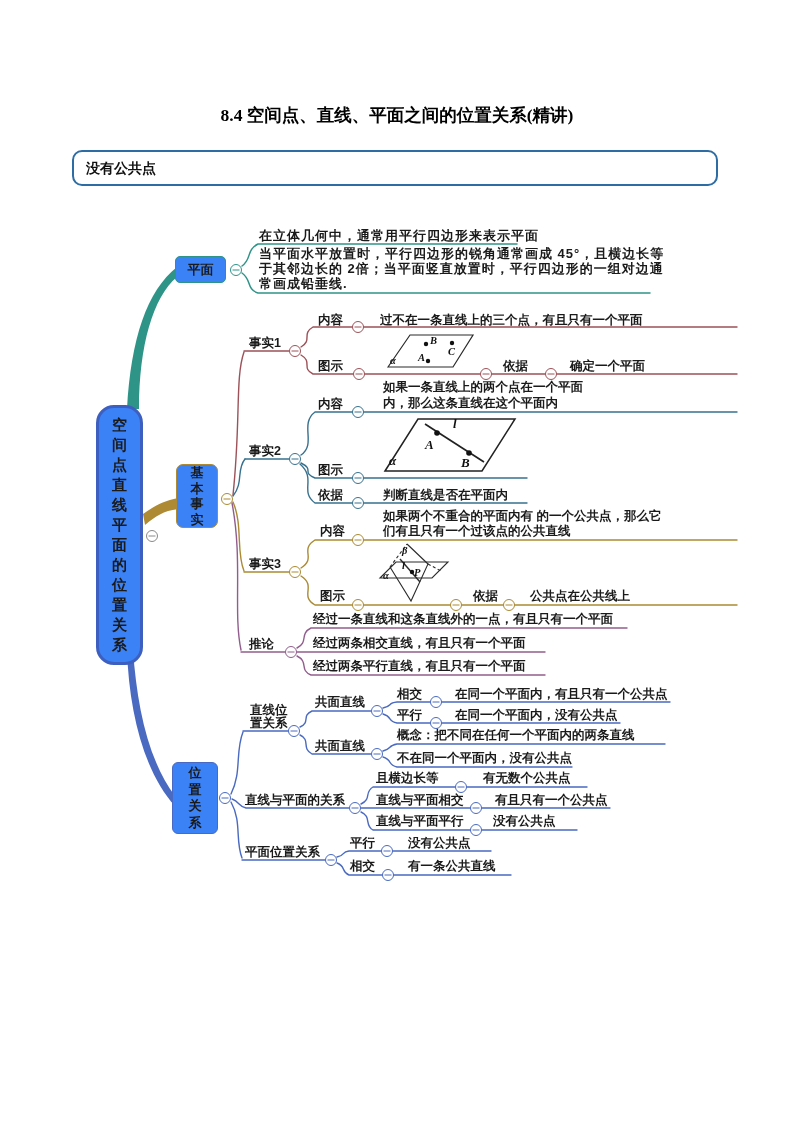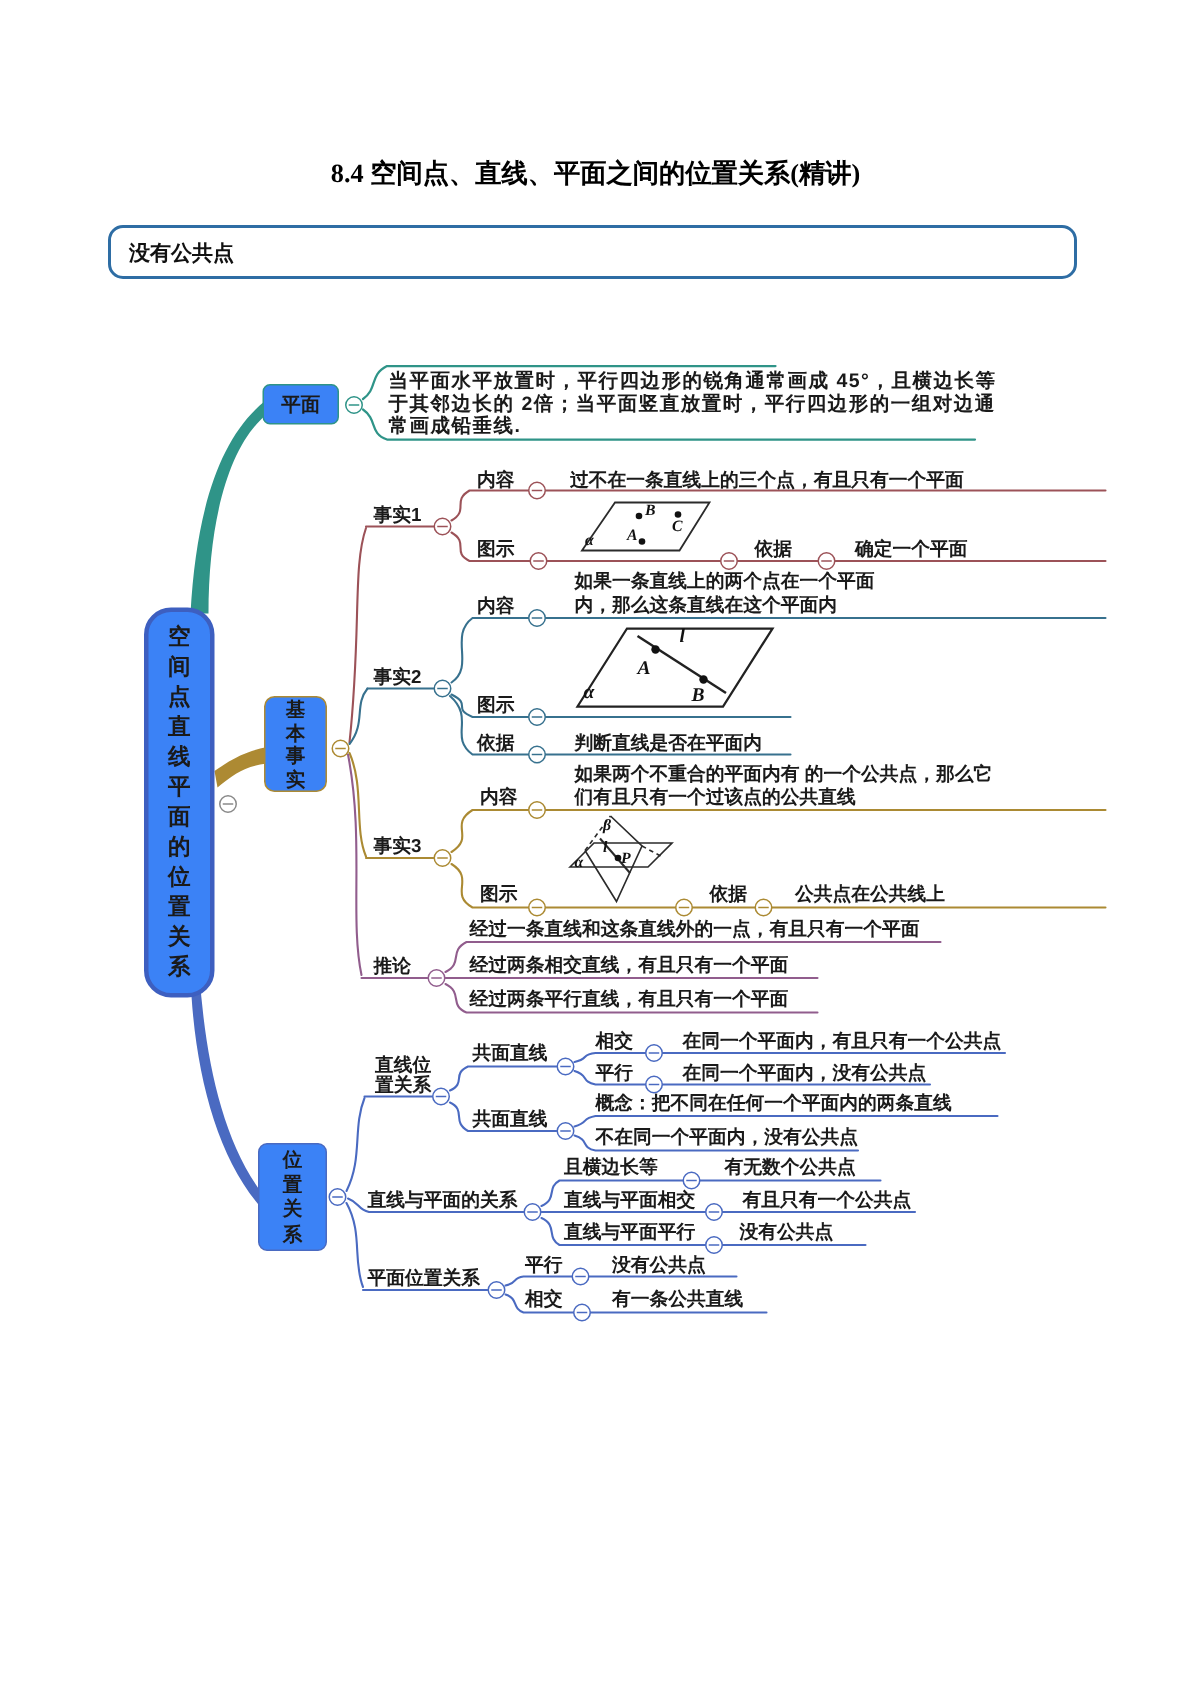--- a/index.html
+++ b/index.html
@@ -247,20 +247,21 @@
   </div>
 
   <div class="node" style="left:176px;top:464px;width:42px;height:64px;border:1.8px solid #ad8a33;border-radius:7px;">
     <div class="vtext" style="width:15px;font-size:13px;line-height:15.5px;">基本事实</div>
   </div>
 
   <div class="node" style="left:172px;top:762px;width:46px;height:72px;border:1.8px solid #4a6ac1;border-radius:6px;">
     <div class="vtext" style="width:15px;font-size:13px;line-height:16.5px;">位置关系</div>
   </div>
 
+  <div class="t tn" style="left:259px;top:229px">在立体几何中，通常用平行四边形来表示平面</div>
   <div class="t tn" style="left:259px;top:247px">当平面水平放置时，平行四边形的锐角通常画成 45°，且横边长等</div>
   <div class="t tn" style="left:259px;top:262px">于其邻边长的 2倍；当平面竖直放置时，平行四边形的一组对边通</div>
   <div class="t tn" style="left:259px;top:277px">常画成铅垂线.</div>
 
   <div class="t" style="left:249px;top:336px">事实1</div>
   <div class="t" style="left:318px;top:313px">内容</div>
   <div class="t" style="left:380px;top:313px">过不在一条直线上的三个点，有且只有一个平面</div>
   <div class="t" style="left:318px;top:359px">图示</div>
   <div class="t" style="left:503px;top:359px">依据</div>
   <div class="t" style="left:570px;top:359px">确定一个平面</div>

